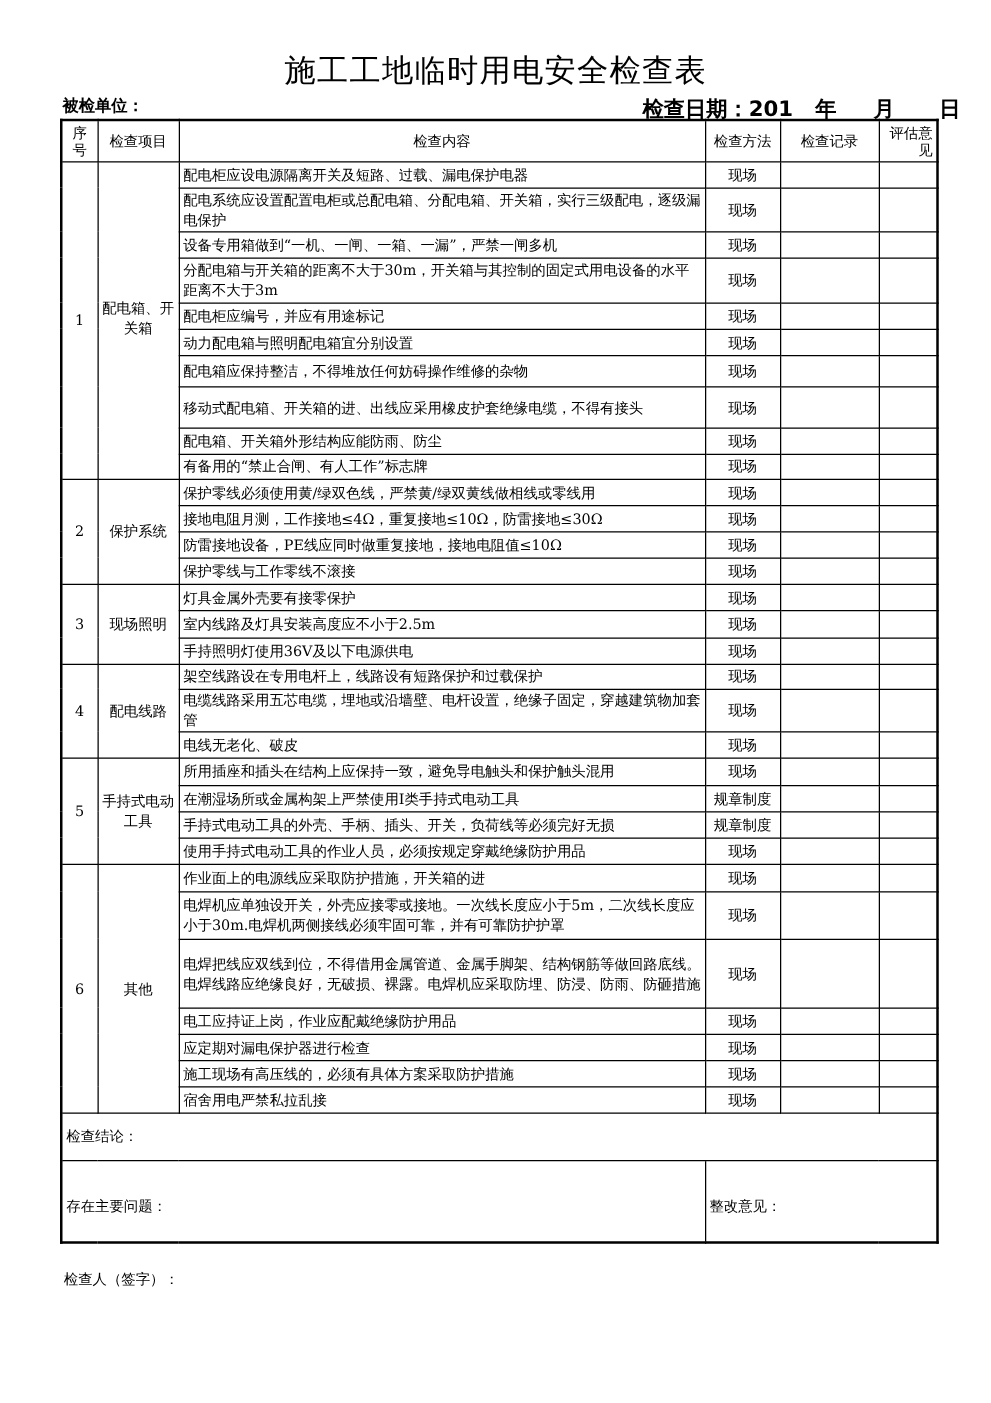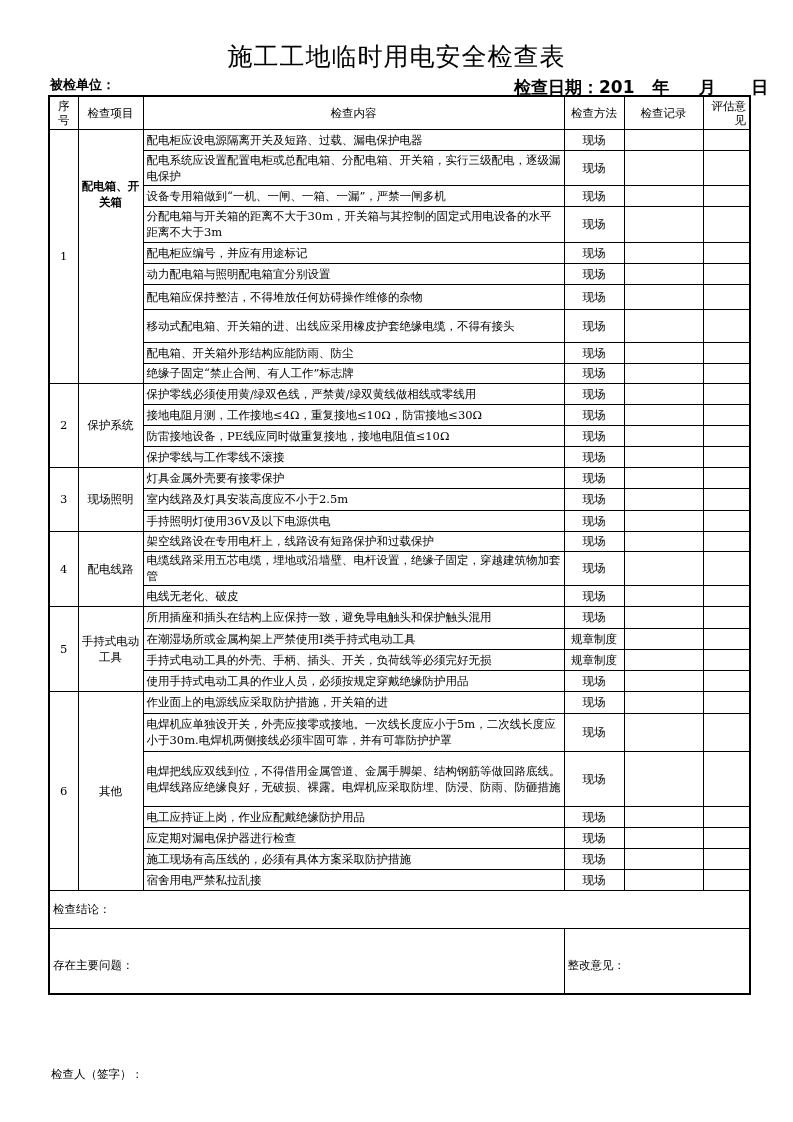--- a/index.html
+++ b/index.html
@@ -8,21 +8,21 @@
   .meta-left { position:absolute; left:50px; top:76px; font-size:13px; font-weight:bold; font-family:"DejaVu Sans", "Liberation Sans", sans-serif; }
   .meta-right { position:absolute; left:514px; top:76px; font-size:17px; font-weight:bold; font-family:"DejaVu Sans", "Liberation Sans", sans-serif; white-space:pre; }
   table.main { position:absolute; left:48px; top:95px; width:701px; border-collapse:collapse; border:2.5px solid #000; table-layout:fixed; font-size:11.5px; }
   table.main td, table.main th { border:1px solid #000; padding:0 3px; font-weight:normal; line-height:16px; vertical-align:middle; }
   table.main th { text-align:center; font-size:11.5px; }
   td.seq, td.cat { text-align:center; vertical-align:middle; }
   td.cat { padding-top:0; }
   td.method { text-align:center; }
   td.content { text-align:left; }
   .summary td { vertical-align:top; padding:6px 3px; }
-  .signer { position:absolute; left:51px; top:1067px; font-size:11.5px; }
+  .signer { position:absolute; left:51px; top:1016px; font-size:11.5px; }
 </style>
 </head>
 <body>
 
 <div class="title">施工工地临时用电安全检查表</div>
 <div class="meta-left">被检单位：</div>
 <div class="meta-right">检查日期：201   年     月      日</div>
 
 <table class="main">
   <colgroup>
@@ -39,21 +39,21 @@
       <th>检查项目</th>
       <th>检查内容</th>
       <th>检查方法</th>
       <th>检查记录</th>
       <th style="line-height:14px;text-align:right;">评估意见</th>
     </tr>
   </thead>
   <tbody id="tbody">
       <tr style="height: 21px;">
         <td class="seq" rowspan="10">1</td>
-        <td class="cat" rowspan="10" style="vertical-align: top; padding-top: 48px; font-weight: bold;">配电箱、开关箱</td>
+        <td class="cat" rowspan="10" style="vertical-align: top; padding-top: 108px;">配电箱、开关箱</td>
         <td class="content">配电柜应设电源隔离开关及短路、过载、漏电保护电器</td>
         <td class="method">现场</td>
         <td></td>
         <td></td>
       </tr>
       <tr style="height: 35px;">
         <td class="content">配电系统应设置配置电柜或总配电箱、分配电箱、开关箱，实行三级配电，逐级漏电保护</td>
         <td class="method">现场</td>
         <td></td>
         <td></td>
@@ -94,21 +94,21 @@
         <td></td>
         <td></td>
       </tr>
       <tr style="height: 21px;">
         <td class="content">配电箱、开关箱外形结构应能防雨、防尘</td>
         <td class="method">现场</td>
         <td></td>
         <td></td>
       </tr>
       <tr style="height: 20px;">
-        <td class="content">绝缘子固定“禁止合闸、有人工作”标志牌</td>
+        <td class="content">有备用的“禁止合闸、有人工作”标志牌</td>
         <td class="method">现场</td>
         <td></td>
         <td></td>
       </tr>
       <tr style="height: 21px;">
         <td class="seq" rowspan="4">2</td>
         <td class="cat" rowspan="4">保护系统</td>
         <td class="content">保护零线必须使用黄/绿双色线，严禁黄/绿双黄线做相线或零线用</td>
         <td class="method">现场</td>
         <td></td>

